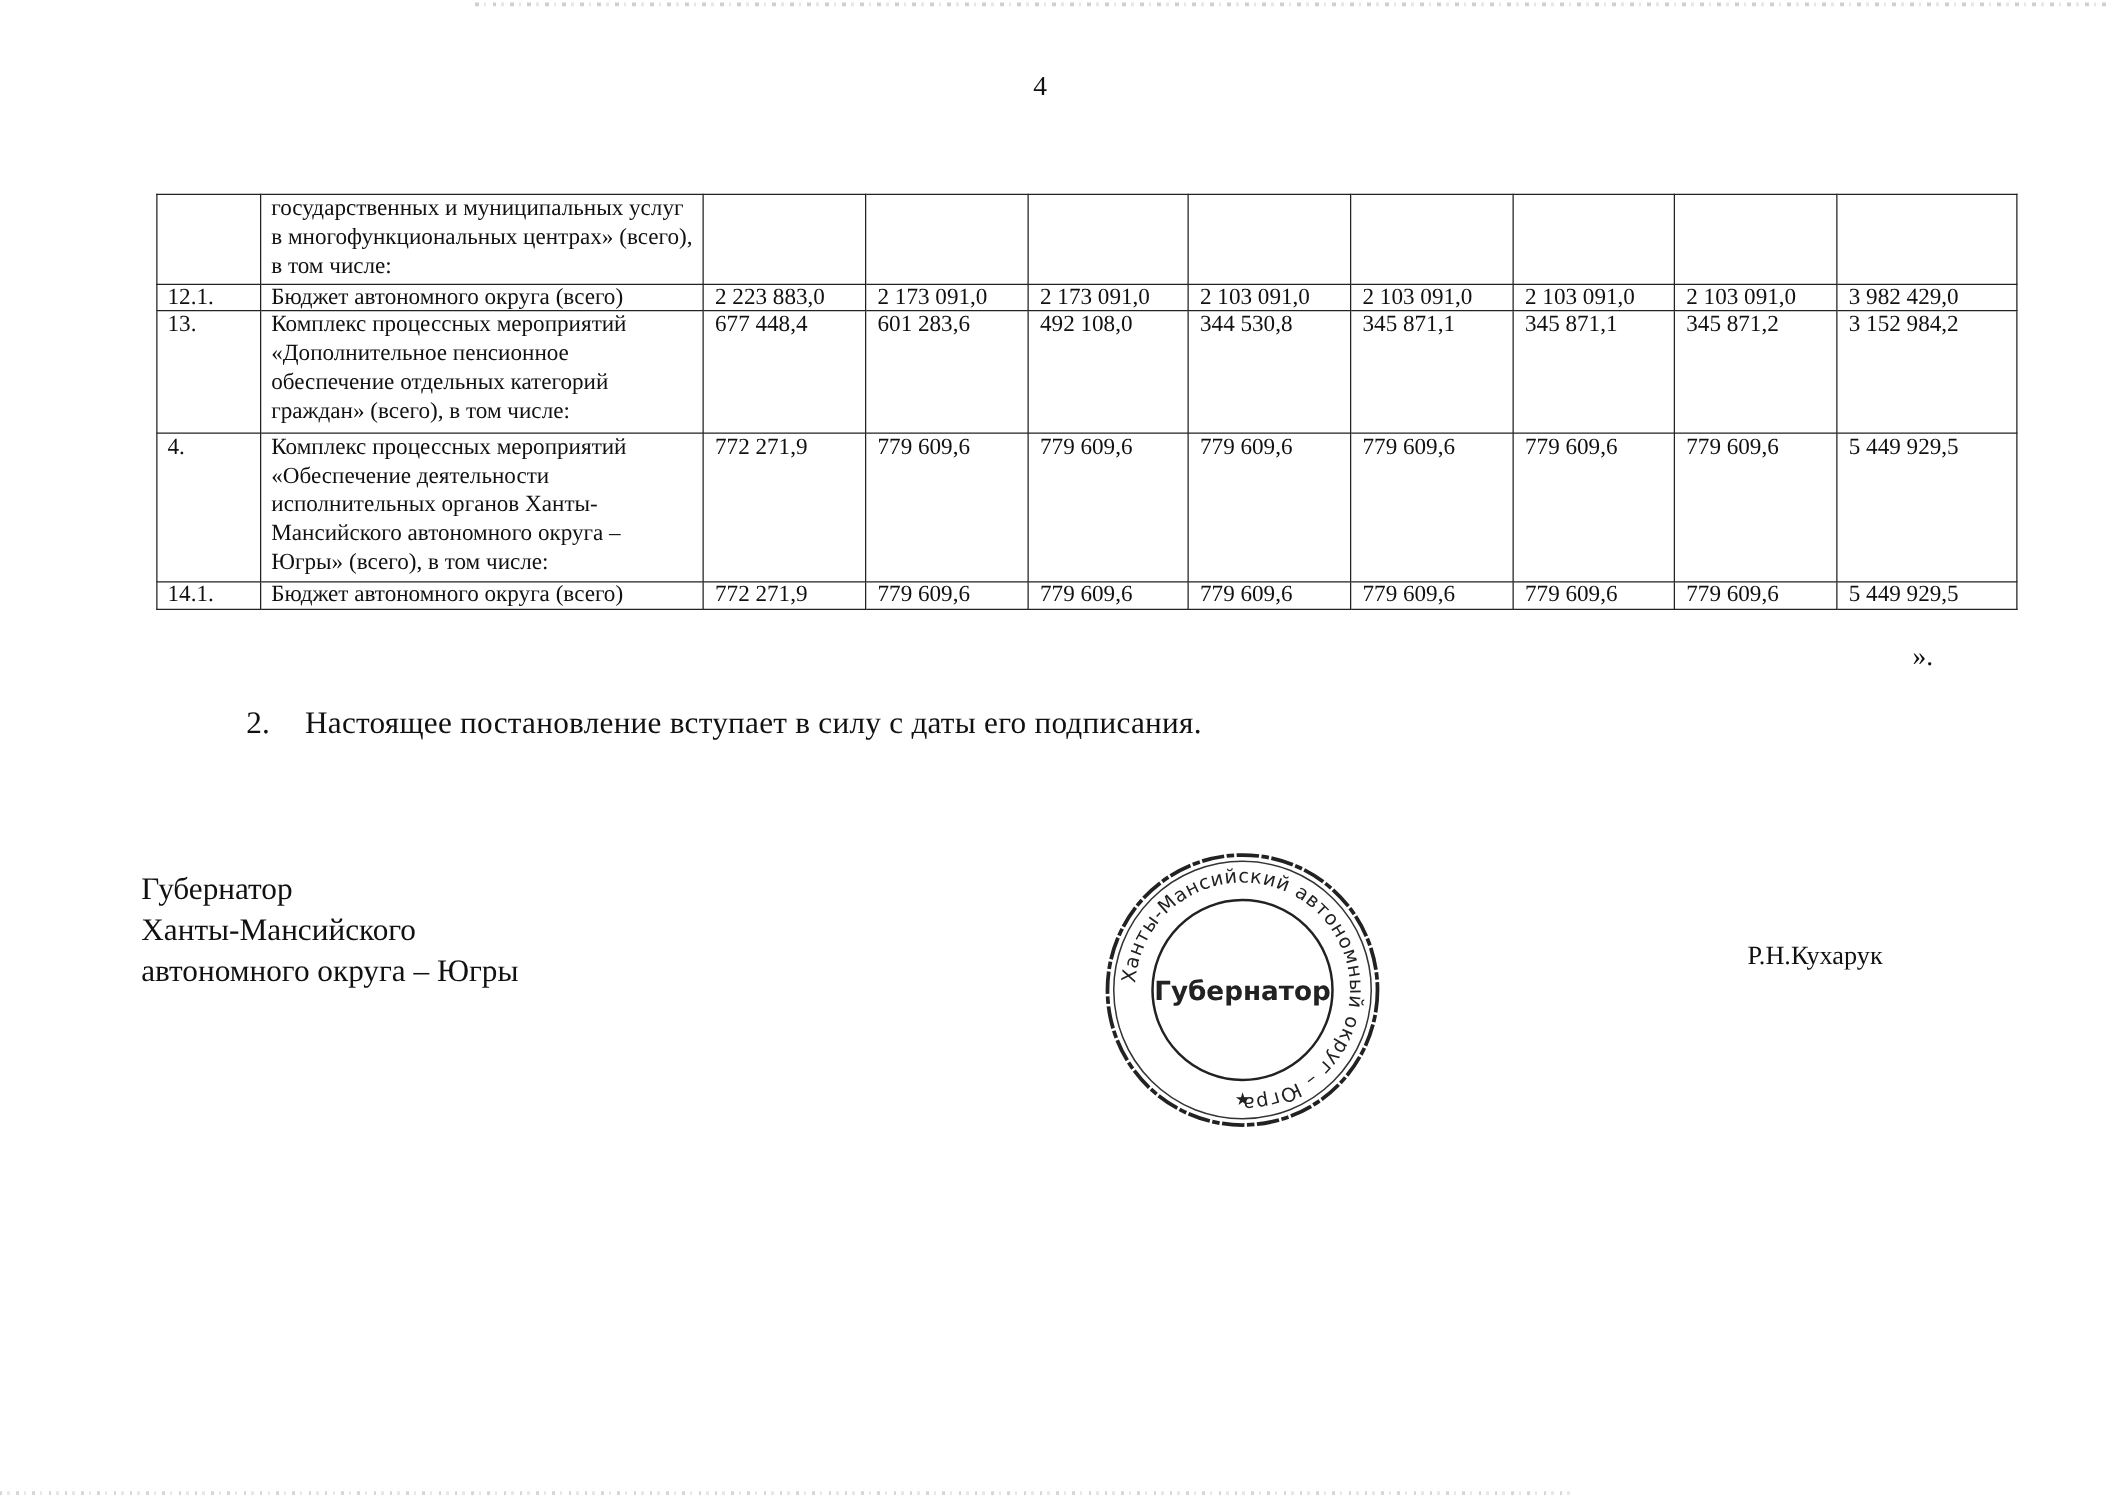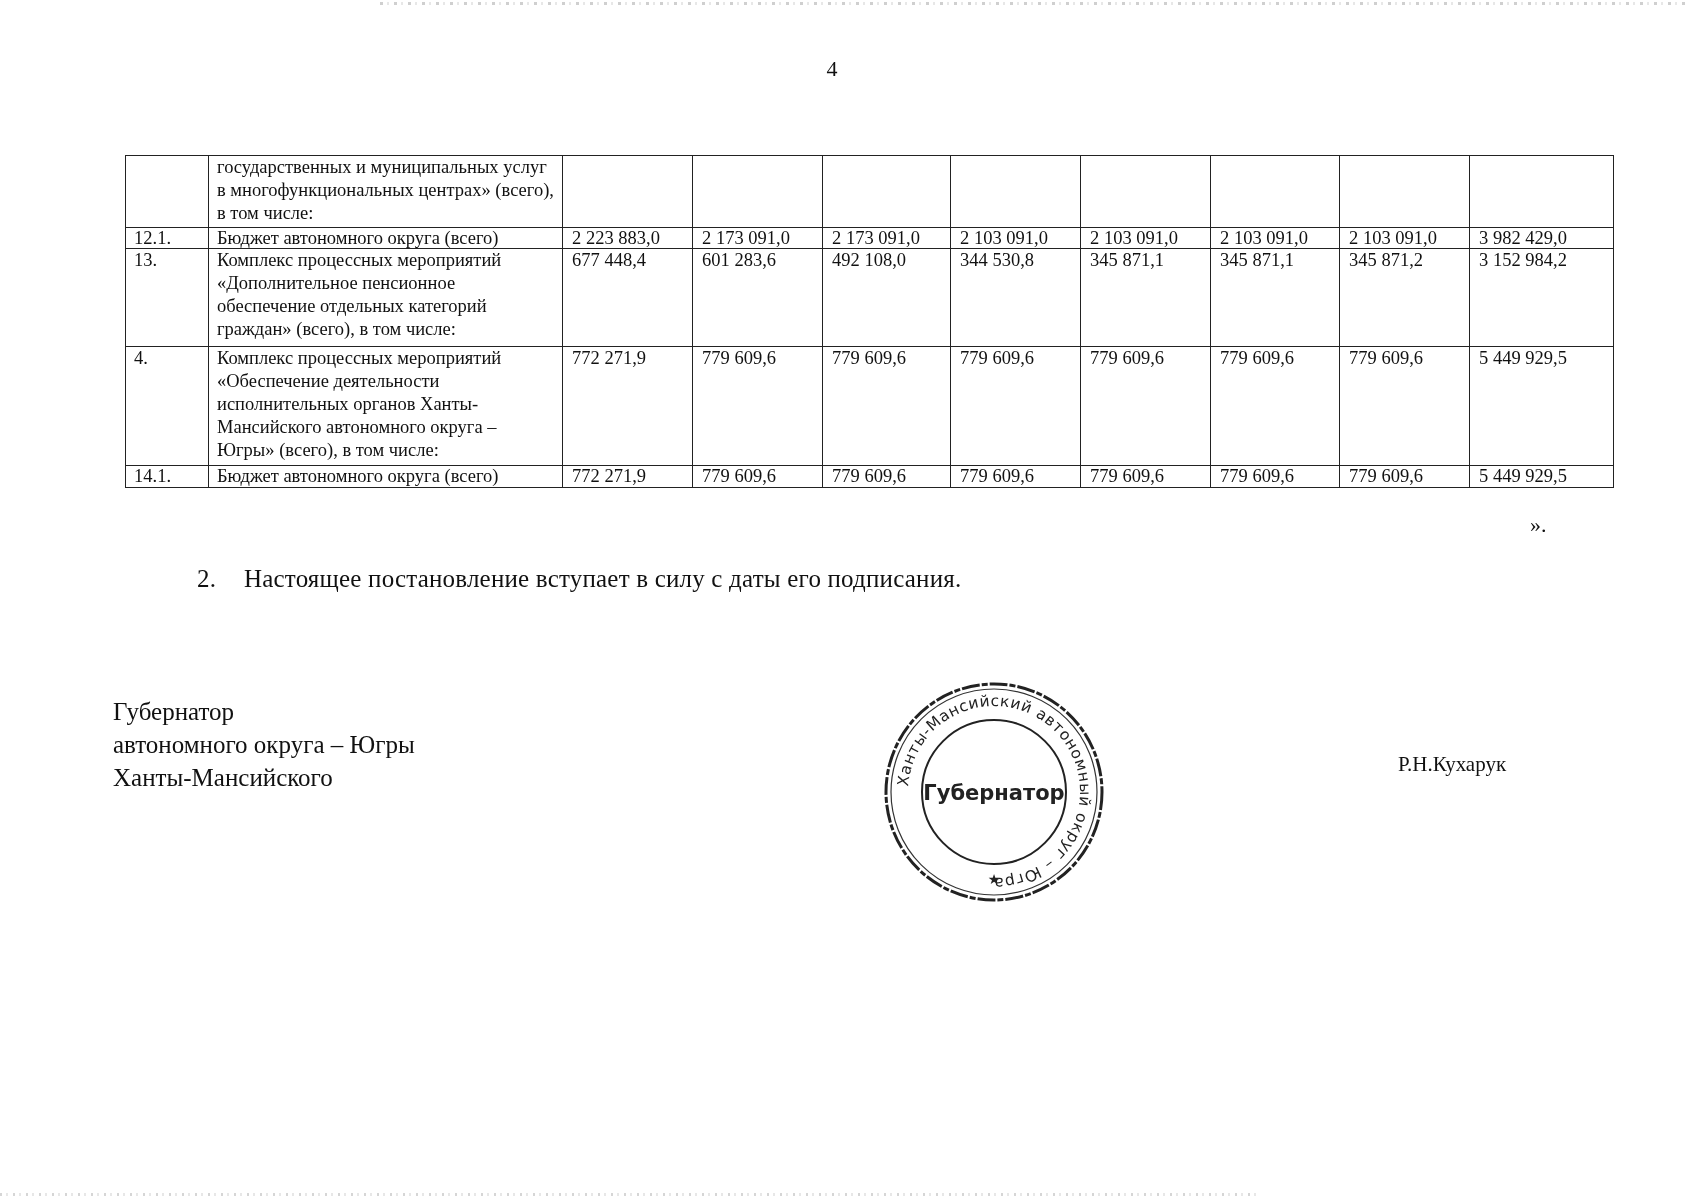--- a/index.html
+++ b/index.html
@@ -137,22 +137,22 @@
 </table>
 
 <div class="closing-quote">».</div>
 
 <div class="clause">
   <span class="num">2.</span><span>Настоящее постановление вступает в силу с даты его подписания.</span>
 </div>
 
 <div class="sig-block">
   <div>Губернатор</div>
+  <div>Ханты-Мансийского</div>
   <div>автономного округа – Югры</div>
-  <div>Ханты-Мансийского</div>
 </div>
 
 <div class="stamp">
   <svg width="224" height="224" viewBox="0 0 224 224">
     <defs>
       <path id="ringPath" d="M 112,112 m -86,0 a 86,86 0 1,1 172,0 a 86,86 0 1,1 -172,0"></path>
     </defs>
     <circle cx="112" cy="112" r="108" fill="none" stroke="#222" stroke-width="3" stroke-dasharray="18 2 6 2"></circle>
     <circle cx="112" cy="112" r="103" fill="none" stroke="#333" stroke-width="1.2"></circle>
     <circle cx="112" cy="112" r="72" fill="none" stroke="#222" stroke-width="2"></circle>

